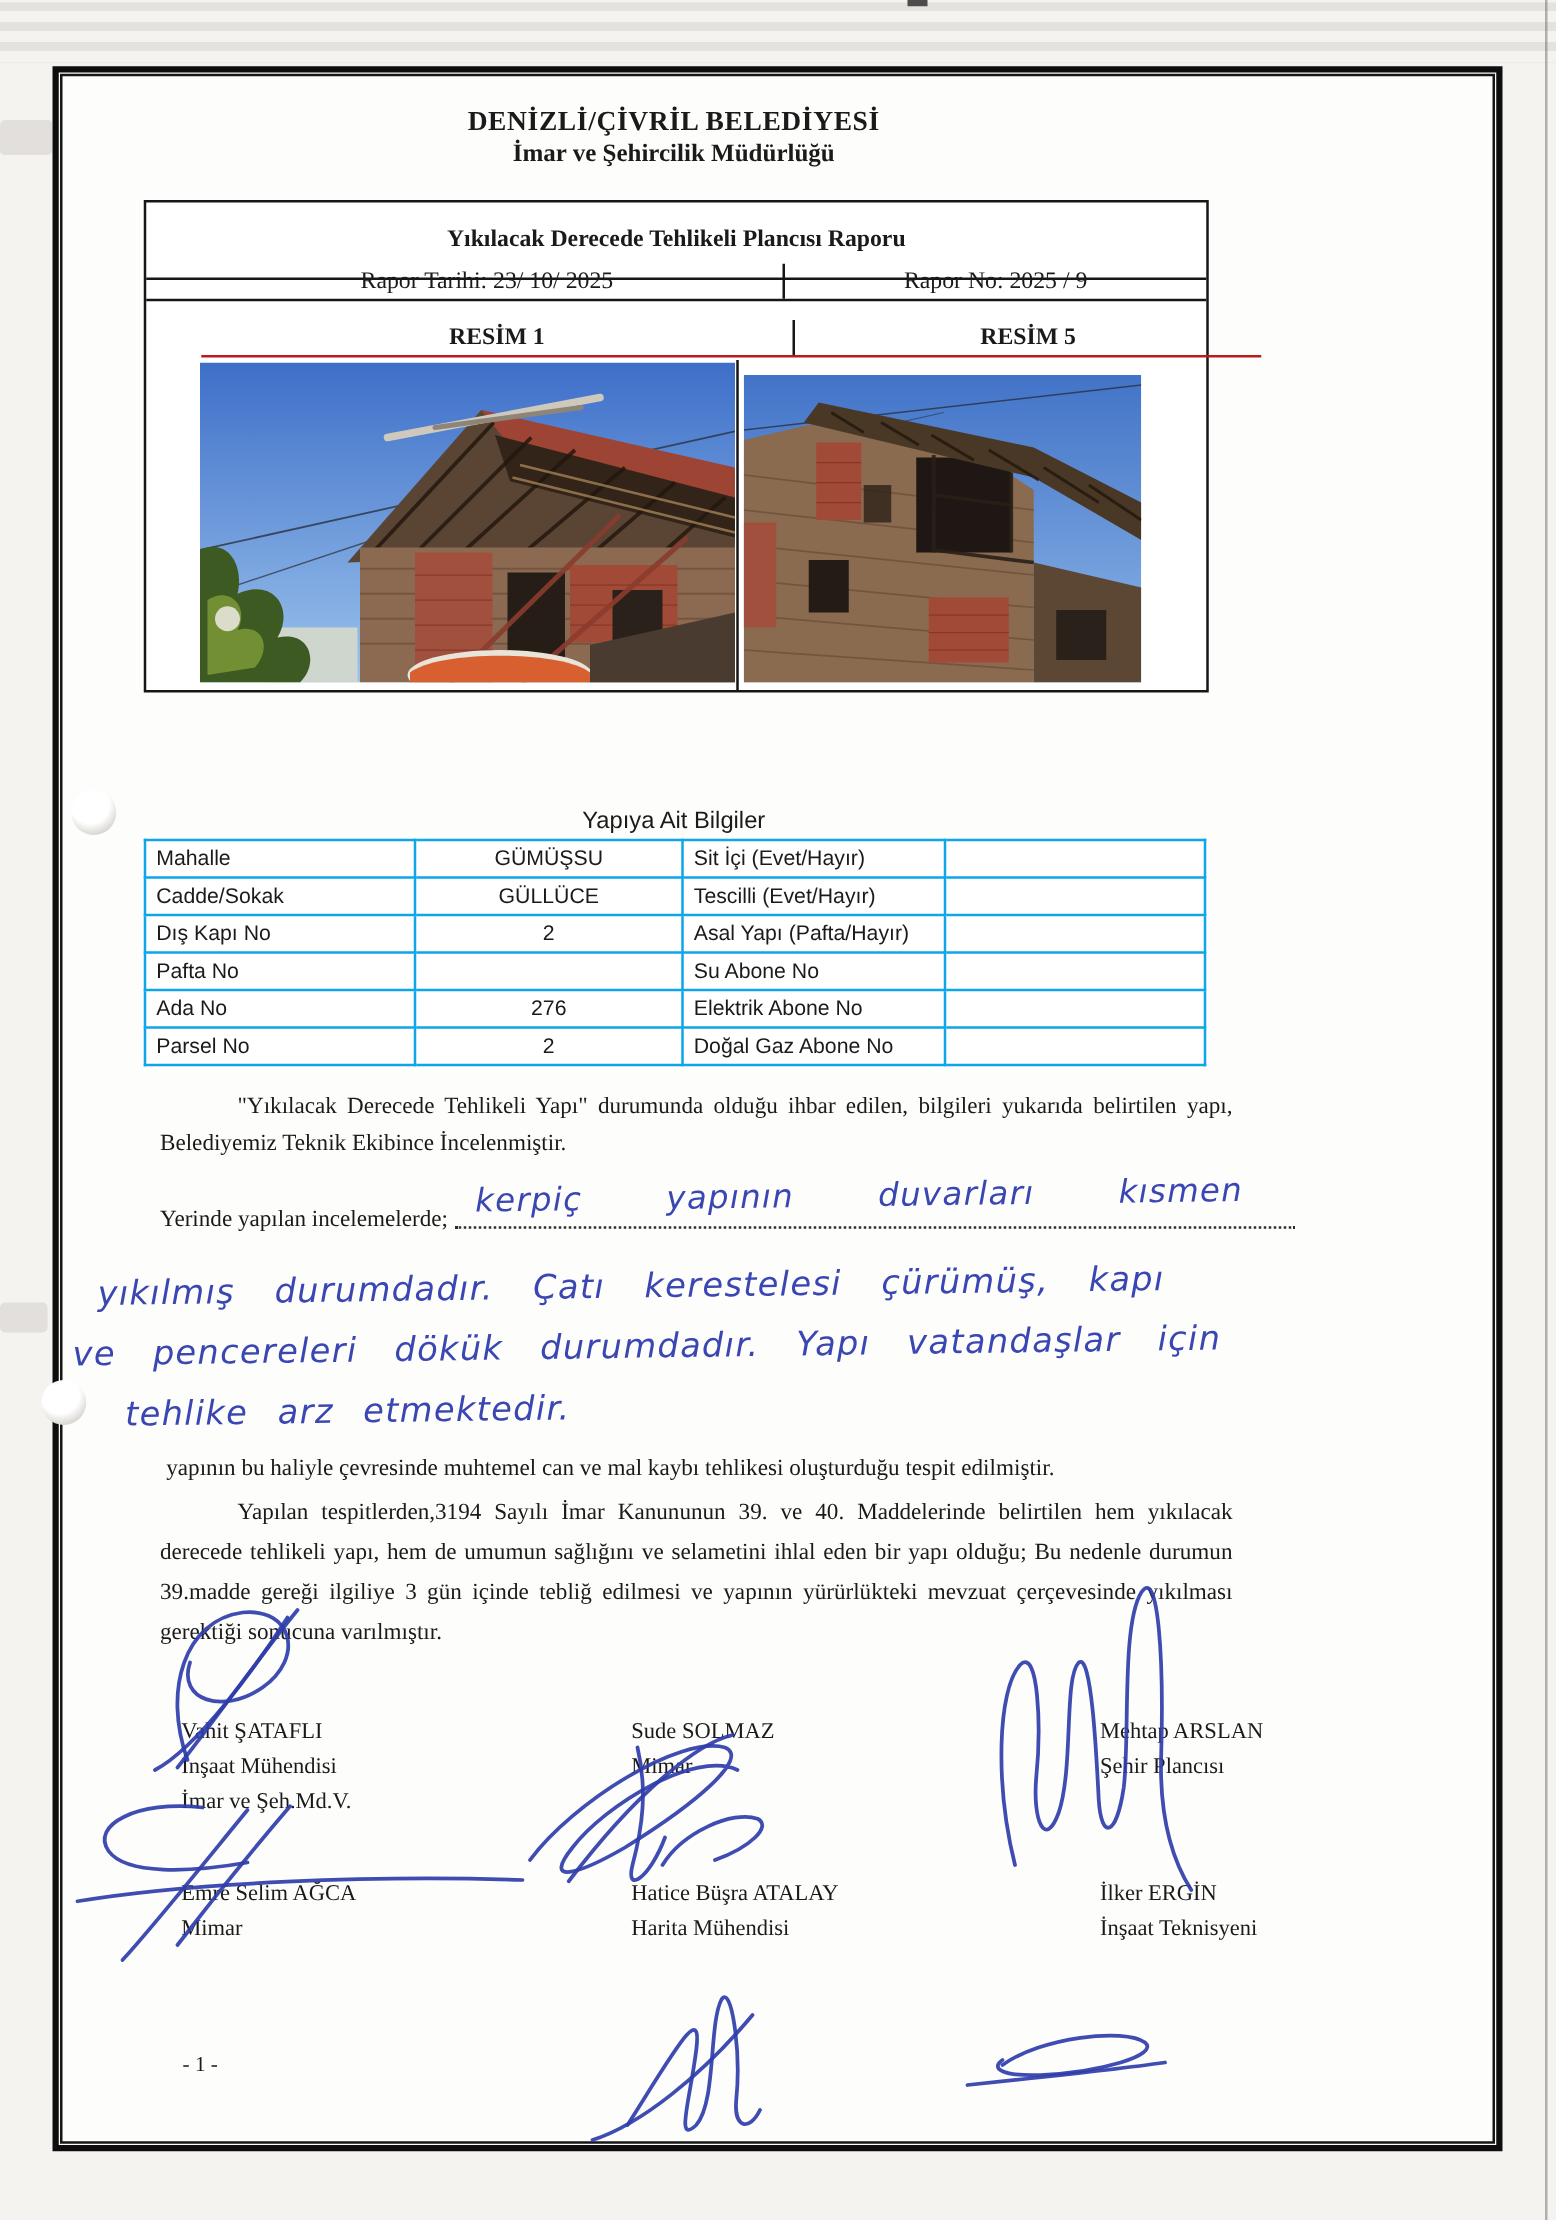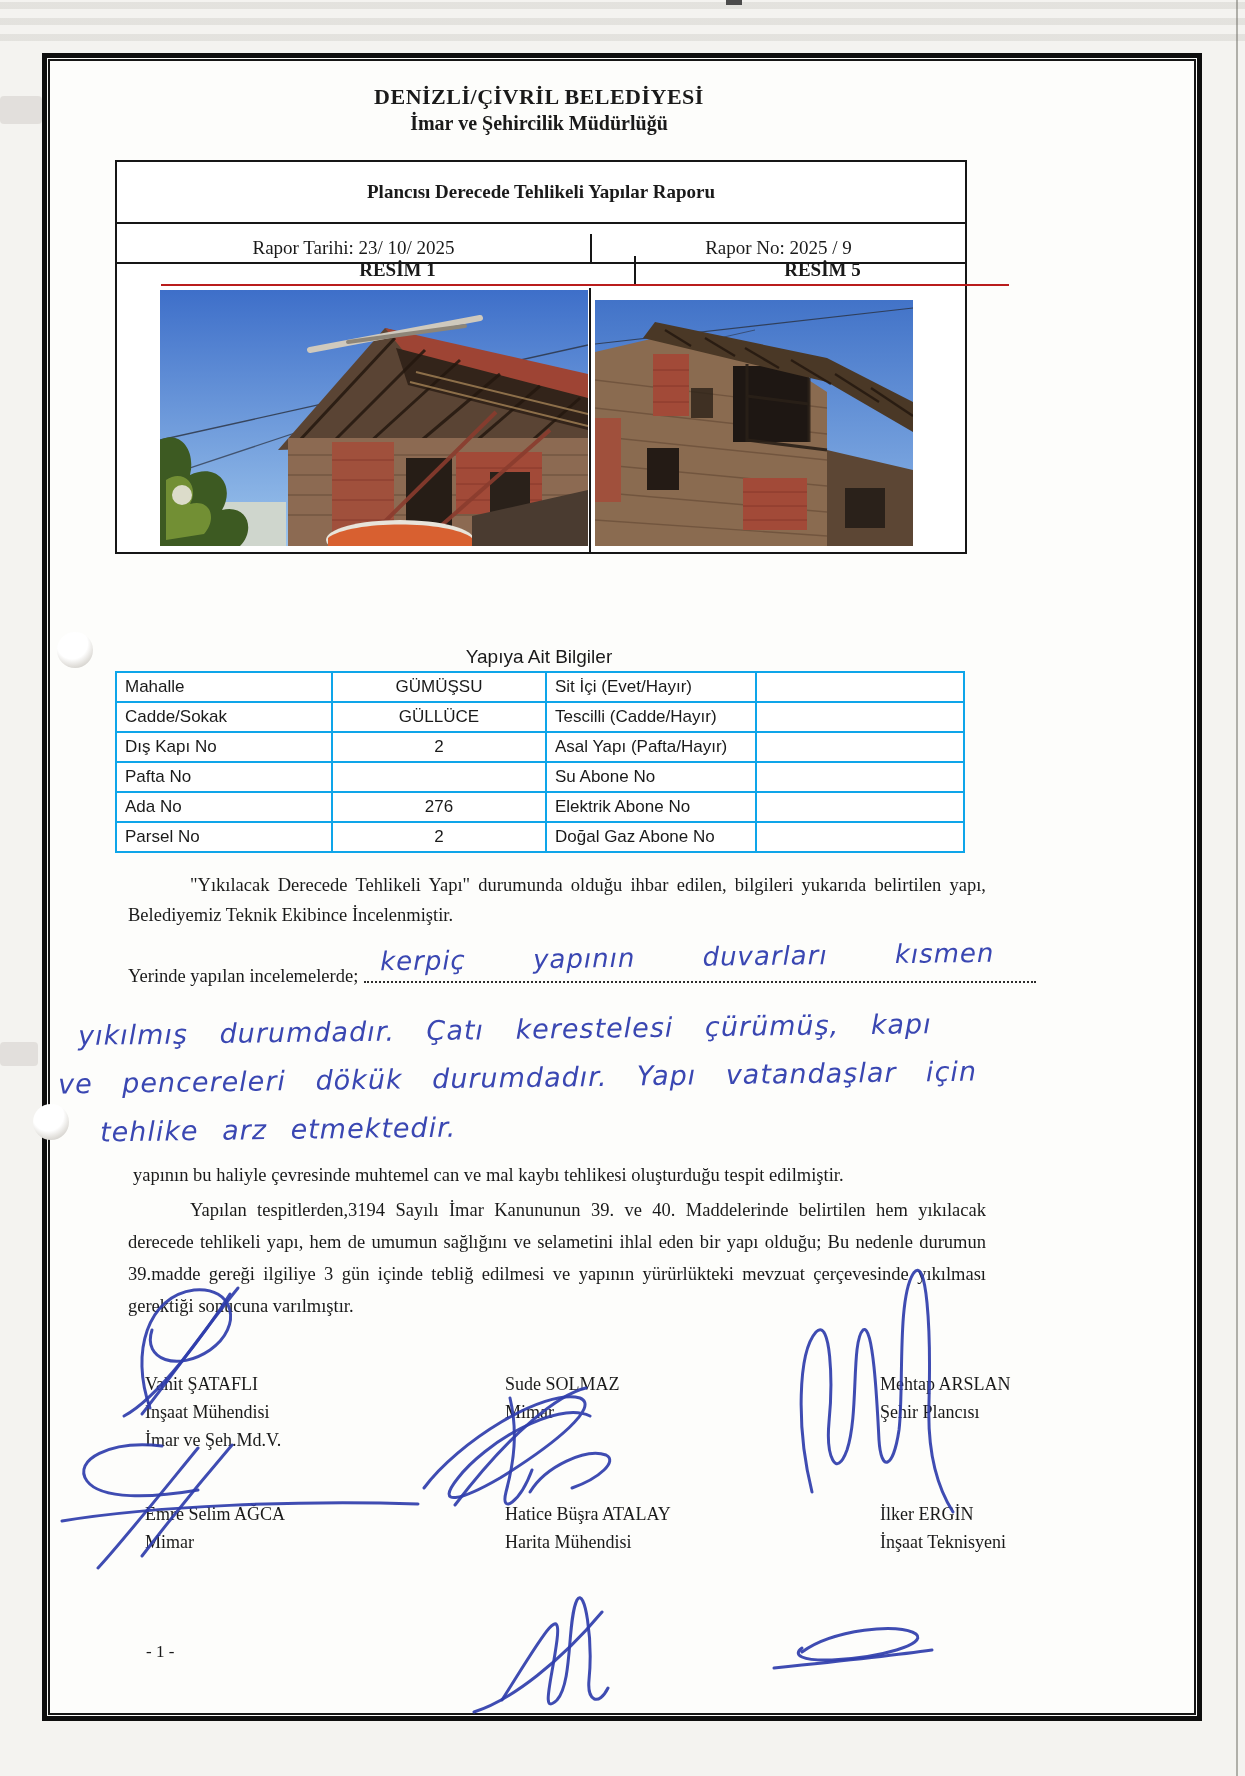--- a/index.html
+++ b/index.html
@@ -40,21 +40,21 @@
   }
   
   .hdr{left:115px;width:848px;text-align:center;font-weight:bold;z-index:2;}
   .hdr1{top:84px;font-size:22px;letter-spacing:.5px;}
   .hdr2{top:112px;font-size:20px;}
   
   .rtable{left:115px;top:160px;width:848px;height:390px;border:2px solid #161616;z-index:2;background:#fff;}
   .rt-title{position:absolute;left:0;top:0;width:100%;height:62px;border-bottom:2px solid #161616;
     display:flex;align-items:center;justify-content:center;font-weight:bold;font-size:19px;box-sizing:border-box;}
   .rt-cellrow{position:absolute;left:0;width:100%;height:30px;display:flex;box-sizing:border-box;}
-  .rt-row-date{top:72px;border-bottom:2px solid #161616;}
+  .rt-row-date{top:49px;border-bottom:2px solid #161616;padding-left:36px;}
   .rt-row-resim{top:94px;border-bottom:2px solid #b91c1c;font-weight:bold;margin-left:44px;}
   .rt-cl{width:473px;display:flex;align-items:center;justify-content:center;font-size:19px;box-sizing:border-box;}
   .rt-cr{flex:1;display:flex;align-items:center;justify-content:center;font-size:19px;border-left:2px solid #161616;box-sizing:border-box;}
   .rt-vdivider{position:absolute;left:472px;top:126px;bottom:0;width:2px;background:#161616;}
   .photo{z-index:3;}
   .photo svg{display:block;}
   
   .info-title{left:115px;top:646px;width:848px;text-align:center;
     font-family:"Liberation Sans", sans-serif;font-size:19px;z-index:2;}
   .itable{left:115px;top:671px;z-index:2;border-collapse:collapse;
@@ -96,21 +96,21 @@
 
 <div class="abs frame"></div>
 
 <div class="abs punch" style="left:57px;top:632px;"></div>
 <div class="abs punch" style="left:33px;top:1104px;"></div>
 
 <div class="abs hdr hdr1">DENİZLİ/ÇİVRİL BELEDİYESİ</div>
 <div class="abs hdr hdr2">İmar ve Şehircilik Müdürlüğü</div>
 
 <div class="abs rtable">
-  <div class="rt-title">Plancısı Derecede Tehlikeli Yapılar Raporu</div>
+  <div class="rt-title">Yıkılacak Derecede Tehlikeli Plancısı Raporu</div>
   <div class="rt-cellrow rt-row-date">
     <div class="rt-cl">Rapor Tarihi: 23/ 10/ 2025</div>
     <div class="rt-cr">Rapor No: 2025 / 9</div>
   </div>
   <div class="rt-cellrow rt-row-resim">
     <div class="rt-cl">RESİM 1</div>
     <div class="rt-cr">RESİM 5</div>
   </div>
   <div class="rt-vdivider"></div>
 </div>
@@ -234,21 +234,21 @@
   <tbody>
       <tr>
     <td class="lab">Mahalle</td>
     <td class="val">GÜMÜŞSU</td>
     <td class="lab2">Sit İçi (Evet/Hayır)</td>
     <td class="val2"></td>
   </tr>
   <tr>
     <td class="lab">Cadde/Sokak</td>
     <td class="val">GÜLLÜCE</td>
-    <td class="lab2">Tescilli (Cadde/Hayır)</td>
+    <td class="lab2">Tescilli (Evet/Hayır)</td>
     <td class="val2"></td>
   </tr>
   <tr>
     <td class="lab">Dış Kapı No</td>
     <td class="val">2</td>
     <td class="lab2">Asal Yapı (Pafta/Hayır)</td>
     <td class="val2"></td>
   </tr>
   <tr>
     <td class="lab">Pafta No</td>

